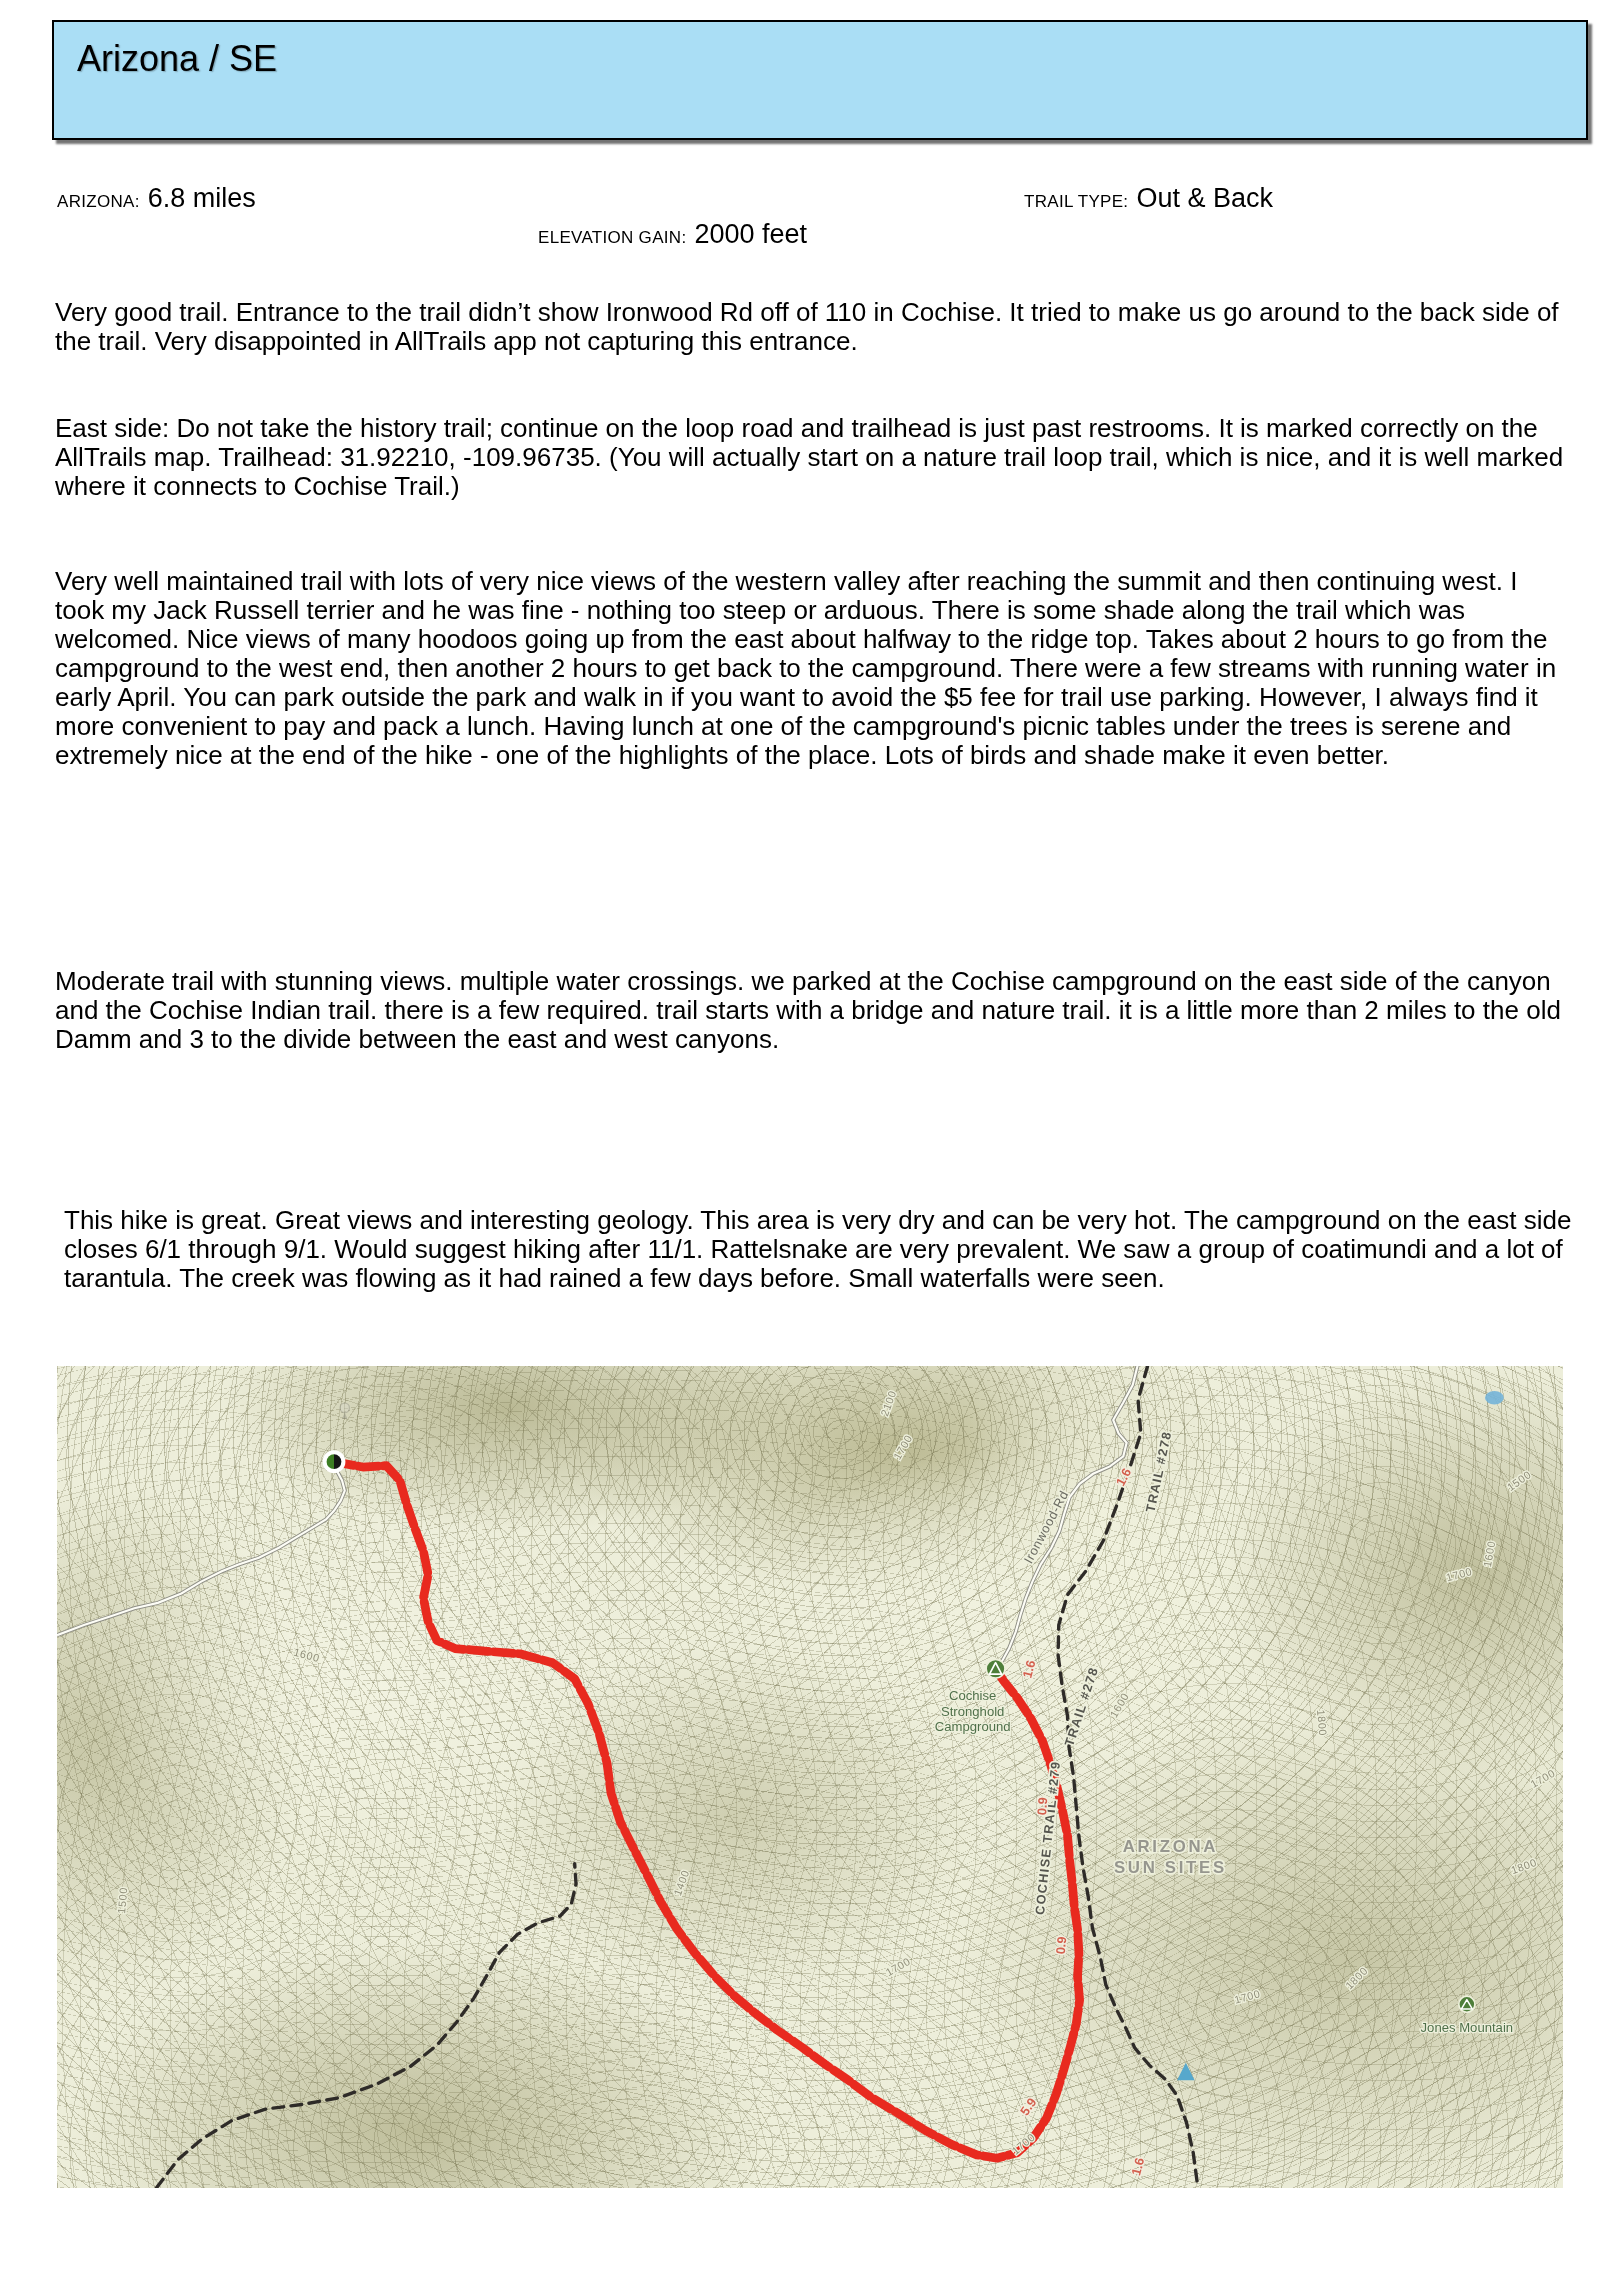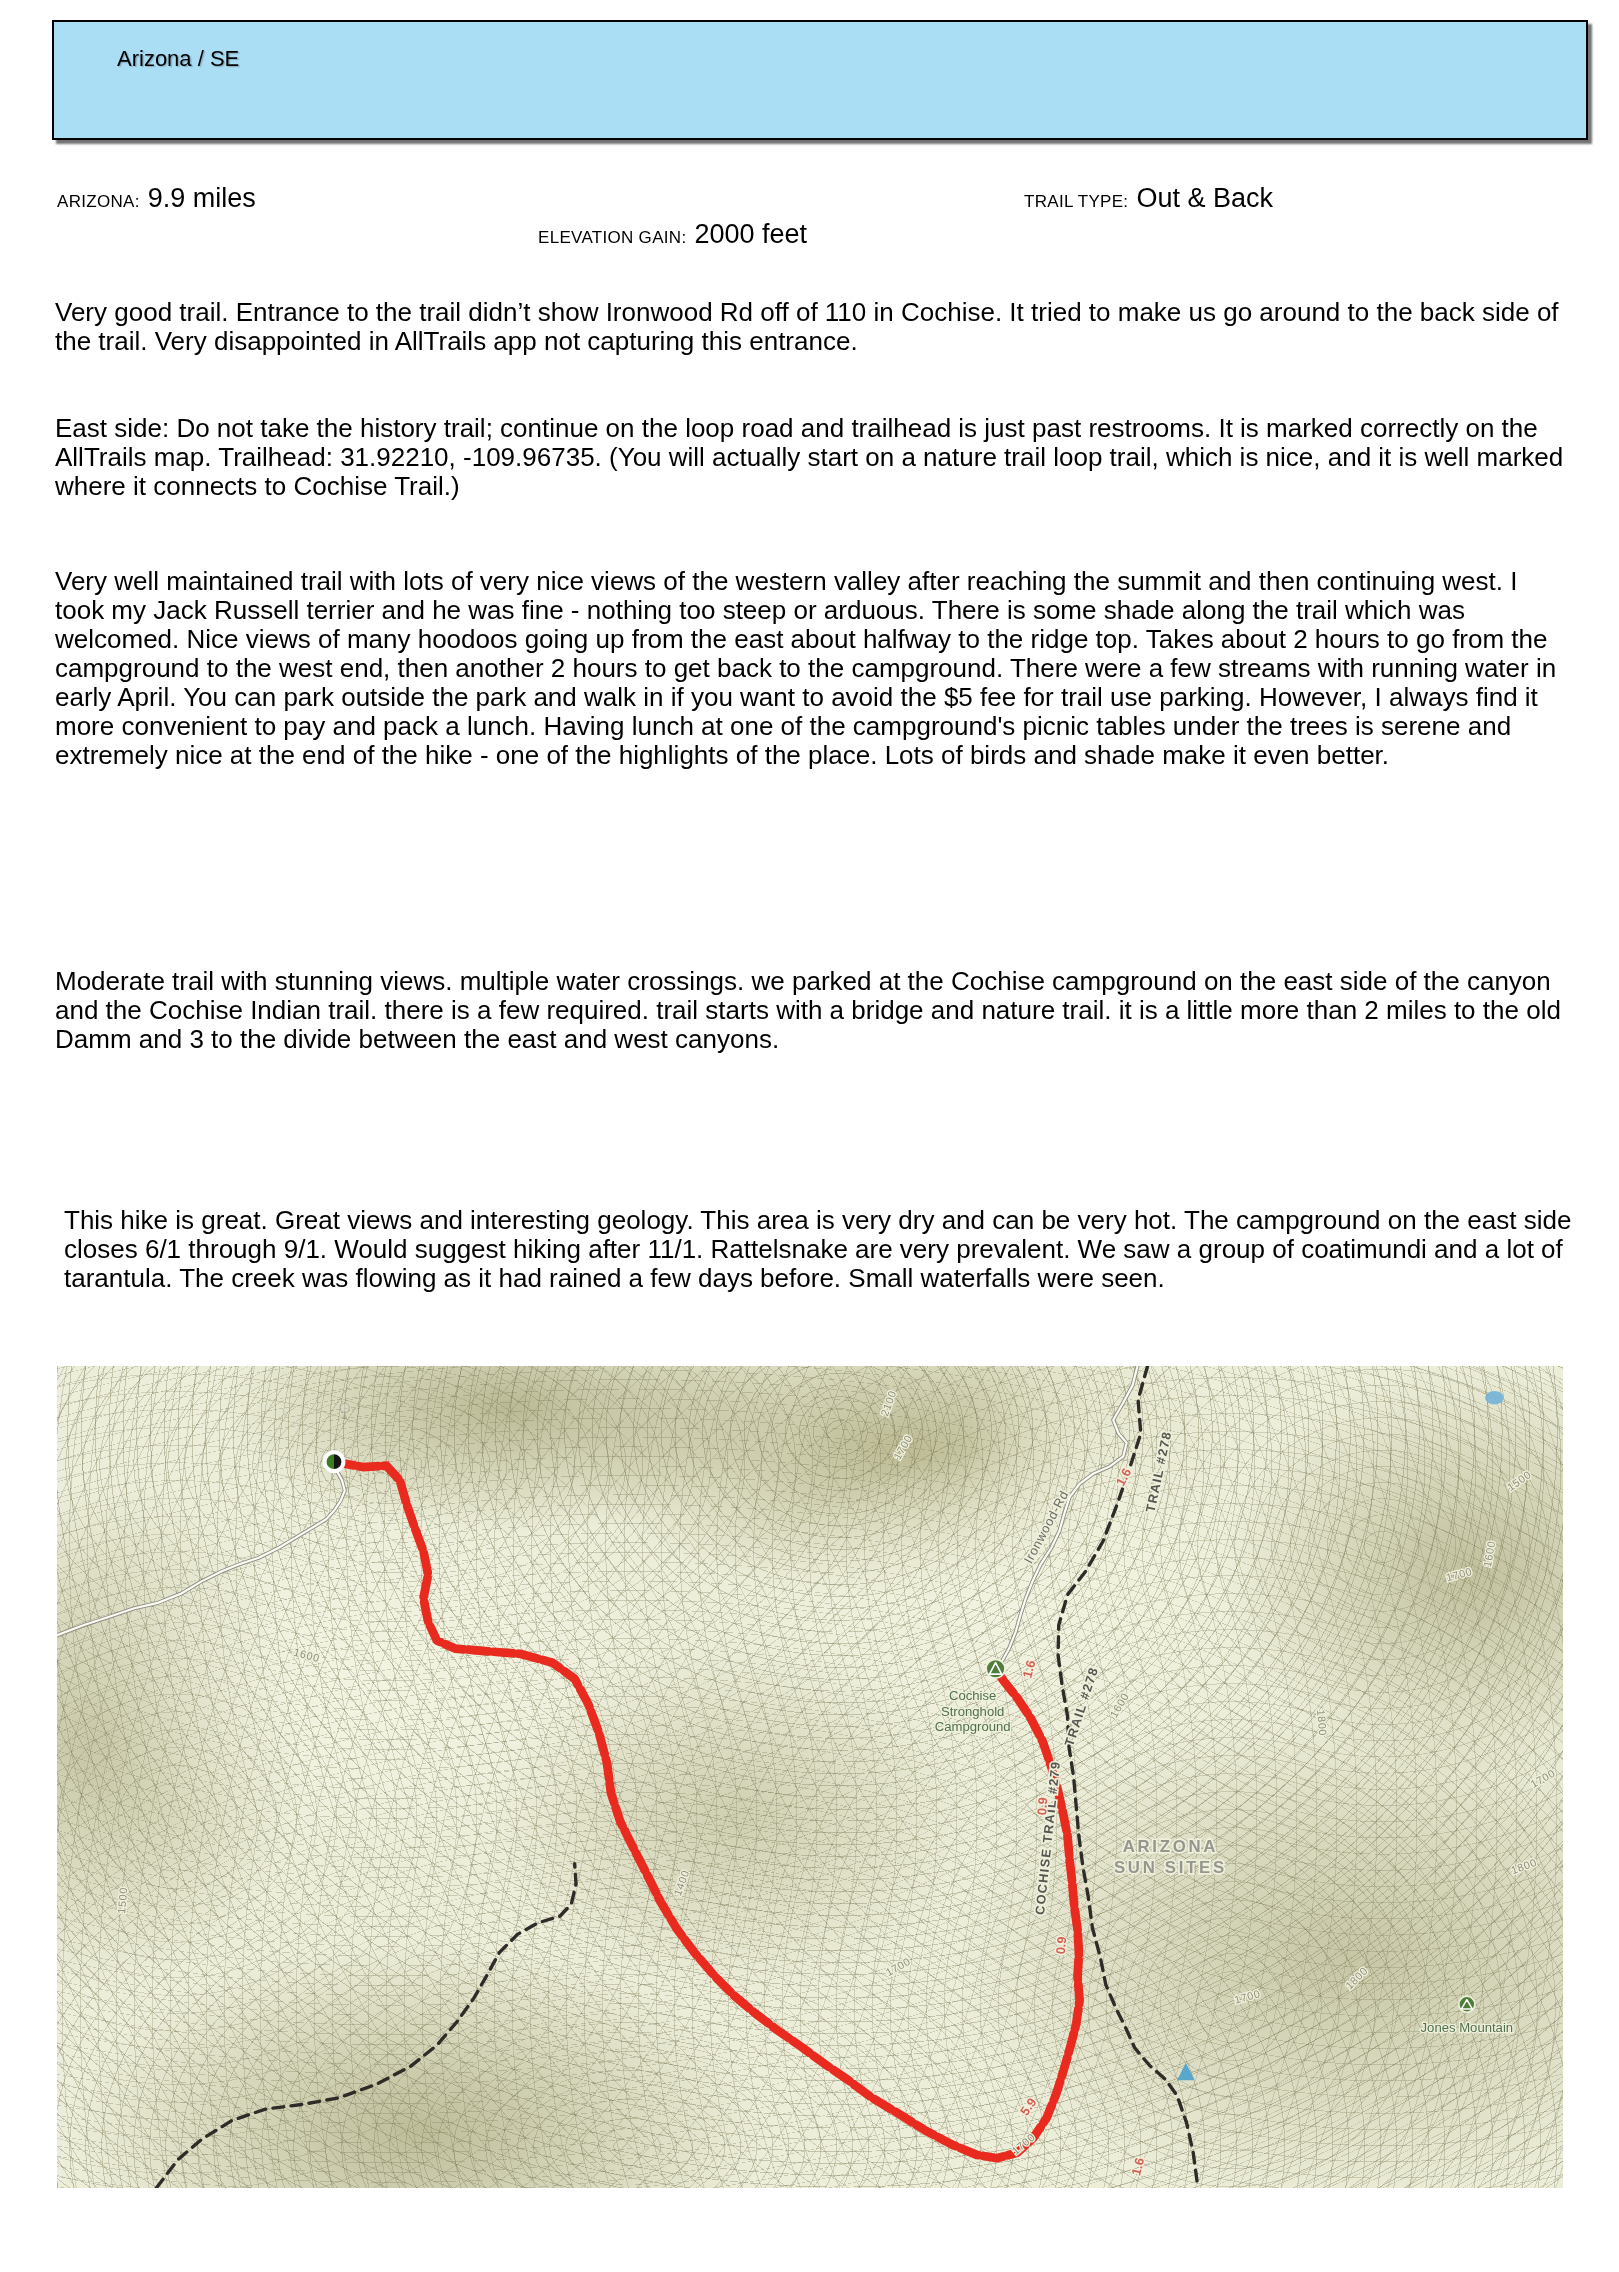--- a/index.html
+++ b/index.html
@@ -13,23 +13,22 @@
   }
   
   .header-box{
     position:absolute;left:52px;top:20px;width:1536px;height:120px;
     box-sizing:border-box;
     border:2px solid #000;
     box-shadow:4px 4px 2px rgba(0,0,0,0.55);
     padding:19px 0 0 23px;
   }
   .header-region{
-    font-size:22px;line-height:35px;
+    font-size:36px;line-height:35px;
     text-shadow:1.3px 1.3px 1.3px rgba(0,0,0,0.25);
-    margin-left:40px;
   }
   .header-title{
     font-size:38px;line-height:42px;font-weight:bold;margin-top:8px;
     text-shadow:2px 2.7px 2px rgba(0,0,0,0.4);
   }
   
   .stat{
     position:absolute;top:183px;white-space:nowrap;
   }
   .stat .lbl{font-size:17px;letter-spacing:0.3px;vertical-align:baseline;}
@@ -83,21 +82,21 @@
 </head>
 <body>
 
 <div class="page">
 
   <div class="header-box" style="background:#aadef5;">
     <div class="header-region">Arizona / SE</div>
   </div>
 
   <div class="stat" id="stat-0">
-    <span class="lbl">ARIZONA:</span><span class="val">9.9 miles</span>
+    <span class="lbl">ARIZONA:</span><span class="val">6.8 miles</span>
   </div>
   <div class="stat" id="stat-1">
     <span class="lbl">ELEVATION GAIN:</span><span class="val">2000 feet</span>
   </div>
   <div class="stat" id="stat-2">
     <span class="lbl">TRAIL TYPE:</span><span class="val">Out &amp; Back</span>
   </div>
 
   <div class="review" id="review-0">Very good trail. Entrance to the trail didn’t show Ironwood Rd off of 110 in Cochise. It tried to make us go around to the back side of the trail. Very disappointed in AllTrails app not capturing this entrance.</div>
   <div class="review" id="review-1">East side: Do not take the history trail; continue on the loop road and trailhead is just past restrooms. It is marked correctly on the AllTrails map. Trailhead: 31.92210, -109.96735. (You will actually start on a nature trail loop trail, which is nice, and it is well marked where it connects to Cochise Trail.)</div>

